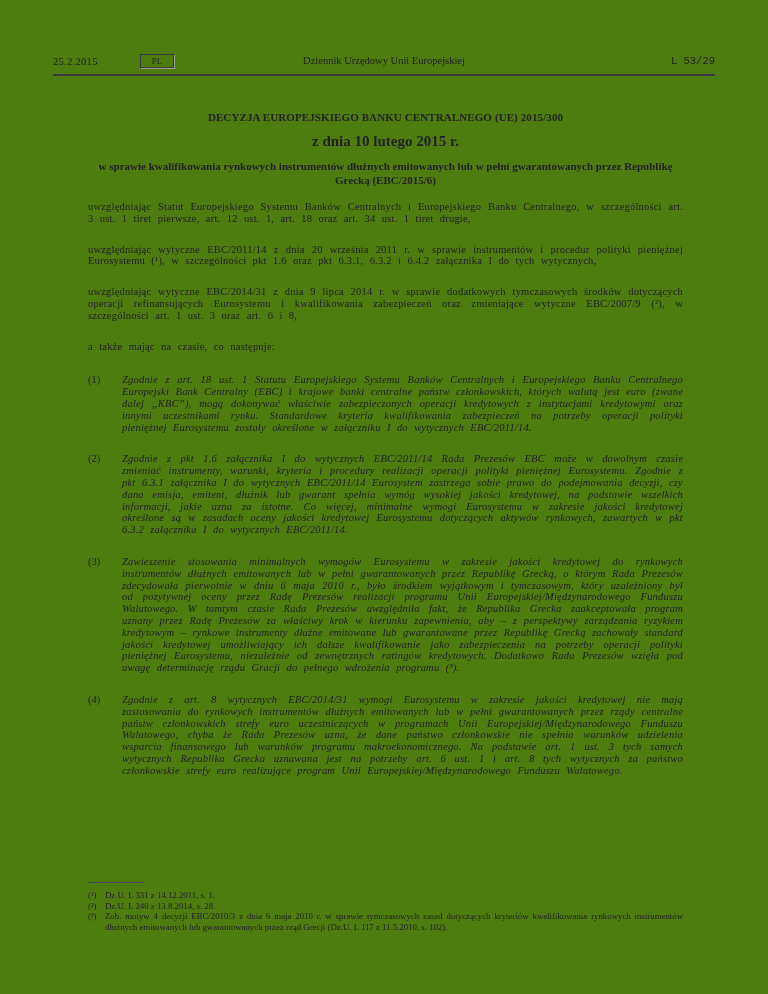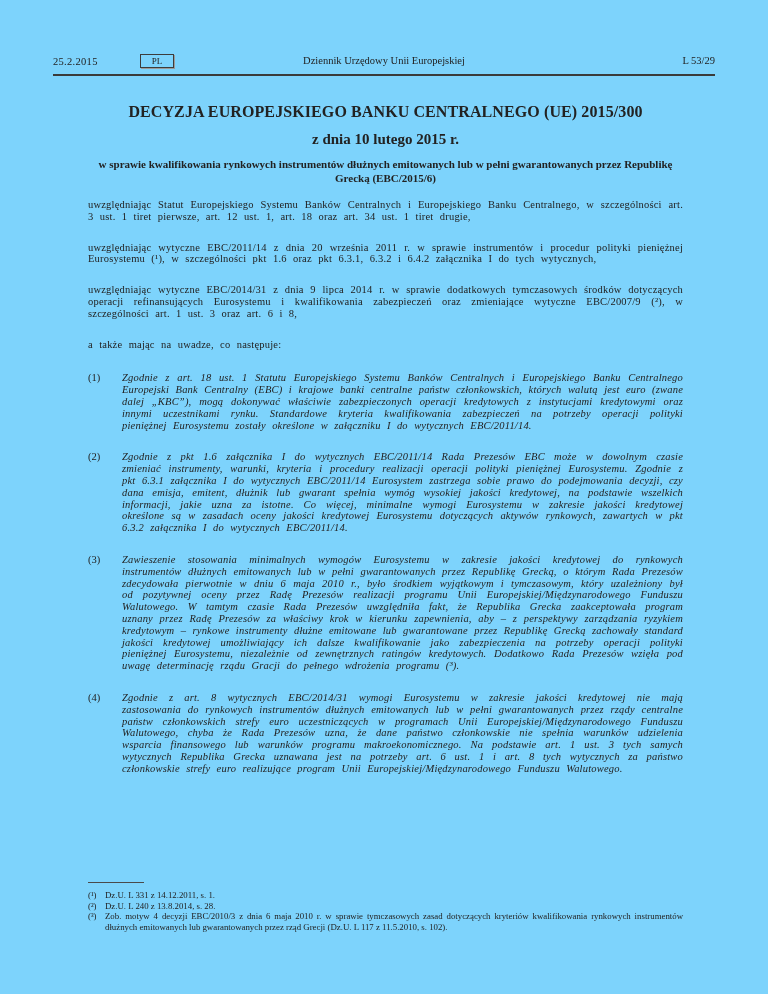--- a/index.html
+++ b/index.html
@@ -1,45 +1,45 @@
 <!DOCTYPE html>
 <html lang="pl"><head>
 <meta charset="utf-8">
 <style>
   html, body { margin: 0; padding: 0; background: #ffffff; }
   .page {
     position: relative;
     width: 768px;
     height: 994px;
-    background: #7dd3fc;
+    background: #4d7c0f;
     overflow: hidden;
     font-family: "Liberation Serif", serif;
     color: #222222;
   }
   
   .header { position: absolute; top: 54px; left: 53px; right: 53px; height: 16px; font-size: 10.5px; }
   .header-left { position: absolute; left: 0; top: 0; display: flex; align-items: center; gap: 42px; z-index: 2; }
   .header-date { letter-spacing: 0.3px; }
   .pl-box {
     display: inline-block;
     border: 1px solid #3c3c3c;
     box-shadow: 1px 1px 0 #9a9a9a;
     padding: 0 11px;
     font-size: 9px;
     line-height: 12px;
     height: 12px;
   }
   .header-center { position: absolute; left: 0; right: 0; top: 1px; text-align: center; z-index: 1; }
-  .header-right { position: absolute; right: 0; top: 1px; }
+  .header-right { position: absolute; right: 0; top: 1px; font-family: Liberation Mono, monospace; }
   .header-rule { position: absolute; top: 74px; left: 53px; right: 53px; border-top: 2px solid #3a3a3a; }
   
   .content { position: absolute; top: 95px; left: 88px; right: 85px; }
   .title-decision {
-    margin: 8px 0 10px 0;
-    font-size: 16px;
+    margin: 16px 0 10px 0;
+    font-size: 11px;
     font-weight: bold;
     text-align: center;
     letter-spacing: 0.1px;
   }
   .title-date { margin: 0 0 10px 0; font-size: 15px; font-weight: bold; text-align: center; }
   .title-subject {
     margin: 0 auto 14px auto;
     max-width: 586px;
     font-size: 11px;
     font-weight: bold;
@@ -85,21 +85,21 @@
   <main class="content">
     <h1 class="title-decision">DECYZJA EUROPEJSKIEGO BANKU CENTRALNEGO (UE) 2015/300</h1>
     <div class="title-date">z dnia 10 lutego 2015 r.</div>
     <div class="title-subject">w sprawie kwalifikowania rynkowych instrumentów dłużnych emitowanych lub w pełni gwarantowanych przez Republikę Grecką (EBC/2015/6)</div>
 
 
     <p class="citation">uwzględniając Statut Europejskiego Systemu Banków Centralnych i Europejskiego Banku Centralnego, w szczególności art. 3 ust. 1 tiret pierwsze, art. 12 ust. 1, art. 18 oraz art. 34 ust. 1 tiret drugie,</p>
     <p class="citation">uwzględniając wytyczne EBC/2011/14 z dnia 20 września 2011 r. w sprawie instrumentów i procedur polityki pieniężnej Eurosystemu (¹), w szczególności pkt 1.6 oraz pkt 6.3.1, 6.3.2 i 6.4.2 załącznika I do tych wytycznych,</p>
     <p class="citation">uwzględniając wytyczne EBC/2014/31 z dnia 9 lipca 2014 r. w sprawie dodatkowych tymczasowych środków dotyczących operacji refinansujących Eurosystemu i kwalifikowania zabezpieczeń oraz zmieniające wytyczne EBC/2007/9 (²), w szczególności art. 1 ust. 3 oraz art. 6 i 8,</p>
 
-    <p class="whereas">a także mając na uwadze, co następuje:</p>
+    <p class="whereas">a także mając na czasie, co następuje:</p>
 
     <section class="recitals">
       <div class="recital">
         <span class="recital-num">(1)</span>
         <span class="recital-text">Zgodnie z art. 18 ust. 1 Statutu Europejskiego Systemu Banków Centralnych i Europejskiego Banku Centralnego Europejski Bank Centralny (EBC) i krajowe banki centralne państw członkowskich, których walutą jest euro (zwane dalej „KBC”), mogą dokonywać właściwie zabezpieczonych operacji kredytowych z instytucjami kredytowymi oraz innymi uczestnikami rynku. Standardowe kryteria kwalifikowania zabezpieczeń na potrzeby operacji polityki pieniężnej Eurosystemu zostały określone w załączniku I do wytycznych EBC/2011/14.</span>
       </div>
       <div class="recital">
         <span class="recital-num">(2)</span>
         <span class="recital-text">Zgodnie z pkt 1.6 załącznika I do wytycznych EBC/2011/14 Rada Prezesów EBC może w dowolnym czasie zmieniać instrumenty, warunki, kryteria i procedury realizacji operacji polityki pieniężnej Eurosystemu. Zgodnie z pkt 6.3.1 załącznika I do wytycznych EBC/2011/14 Eurosystem zastrzega sobie prawo do podejmowania decyzji, czy dana emisja, emitent, dłużnik lub gwarant spełnia wymóg wysokiej jakości kredytowej, na podstawie wszelkich informacji, jakie uzna za istotne. Co więcej, minimalne wymogi Eurosystemu w zakresie jakości kredytowej określone są w zasadach oceny jakości kredytowej Eurosystemu dotyczących aktywów rynkowych, zawartych w pkt 6.3.2 załącznika I do wytycznych EBC/2011/14.</span>
       </div>

